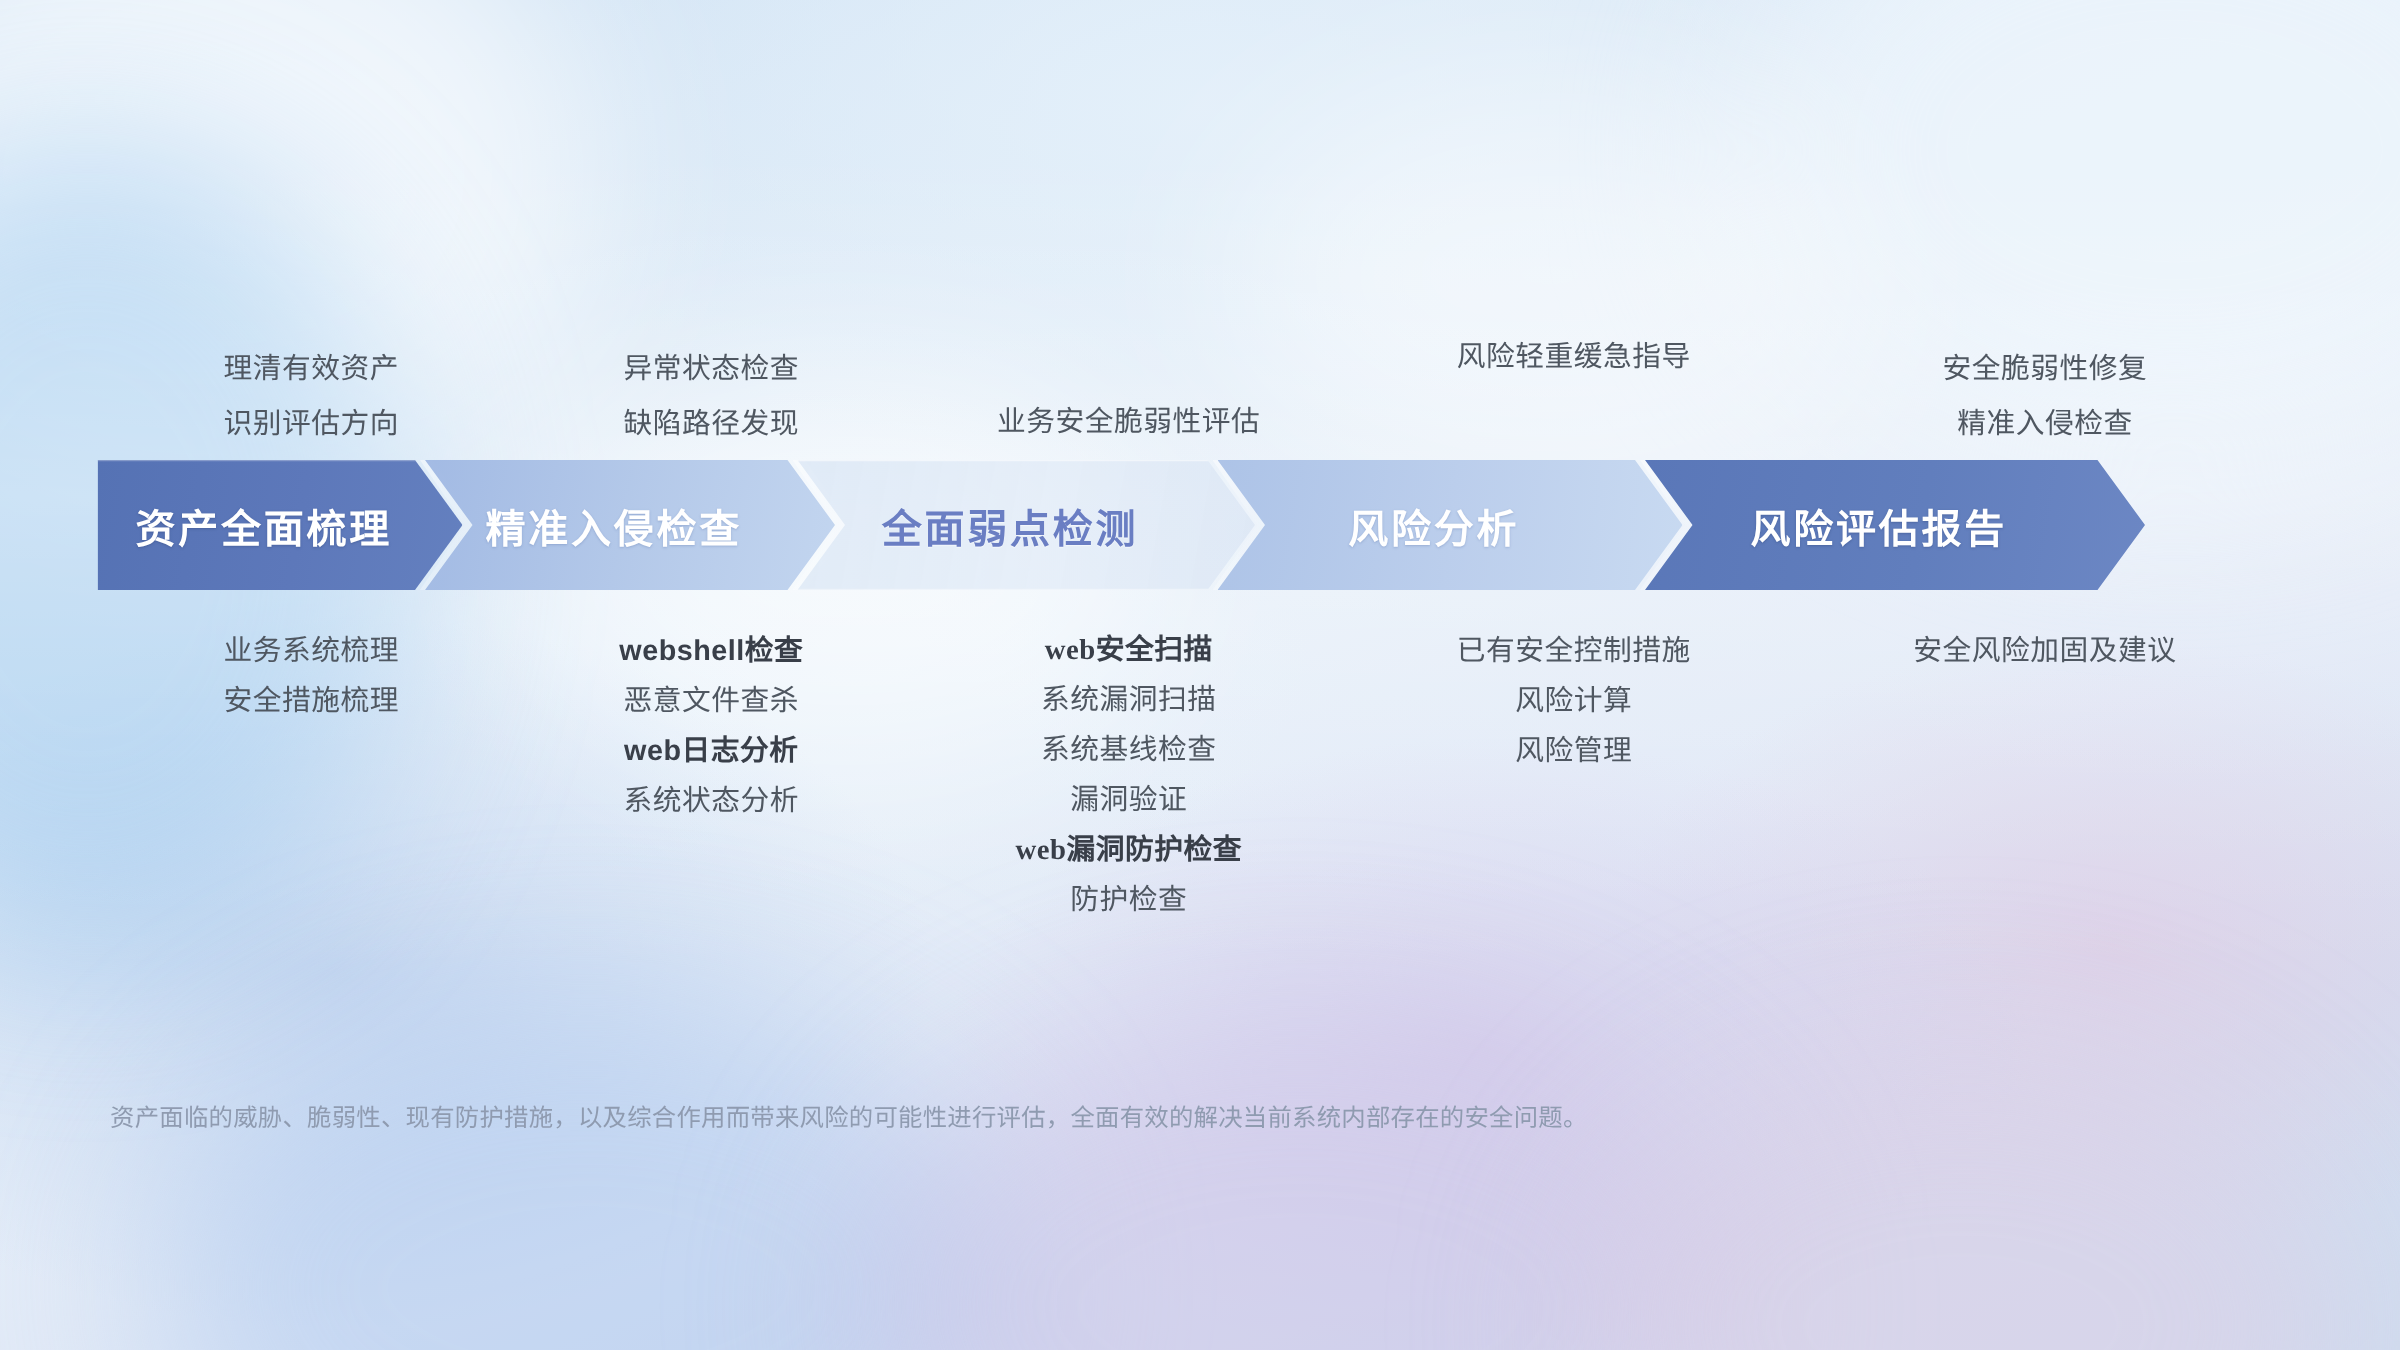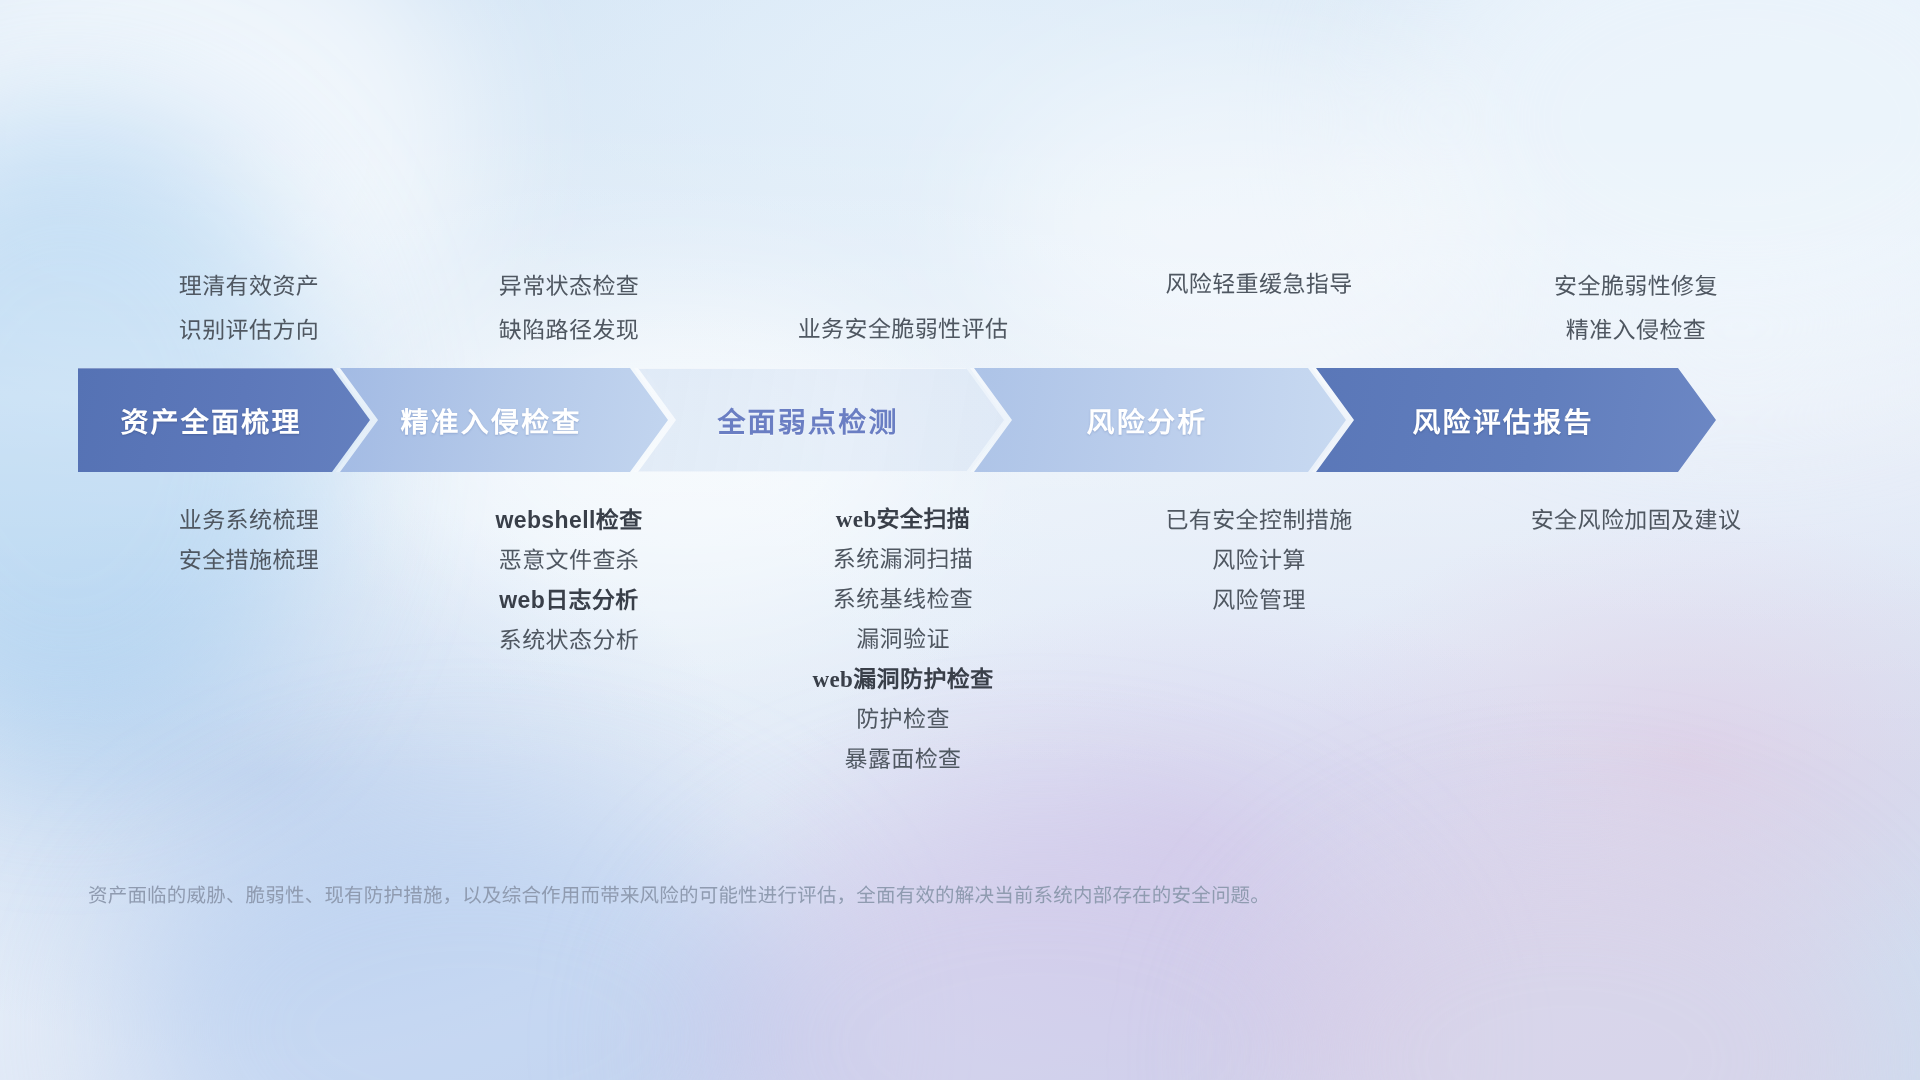--- a/index.html
+++ b/index.html
@@ -57,21 +57,21 @@
     width: 1920px;
     height: 1080px;
   }
 
   .top-row, .bottom-row {
     position: absolute;
     left: 88px;
     width: 1744px;
     display: flex;
   }
-  .top-row    { top: 210px; height: 150px; align-items: flex-end; }
+  .top-row    { top: 210px; height: 150px; }
   .bottom-row { top: 500px; }
 
   .col {
     box-sizing: border-box;
     text-align: center;
     color: #4d5560;
   }
 
   
   .w1 { width: 322px; }
@@ -112,21 +112,21 @@
     position: absolute;
     top: 0;
     height: 104px;
     display: flex;
     align-items: center;
     justify-content: center;
     clip-path: polygon(0 0, calc(100% - 38px) 0, 100% 50%, calc(100% - 38px) 100%, 0 100%);
     box-sizing: border-box;
   }
   .chev > span {
-    font-size: 28px;
+    font-size: 32px;
     font-weight: 700;
     letter-spacing: 2.2px;
     white-space: nowrap;
     padding-right: 26px;
   }
   .chev.notch {
     clip-path: polygon(0 0, calc(100% - 38px) 0, 100% 50%, calc(100% - 38px) 100%, 0 100%, 38px 50%);
   }
 
   
@@ -288,21 +288,20 @@
       </div>
 
       <div class="col w3">
         <div class="bottom-list">
           <div class="label strong">web安全扫描</div>
           <div class="label">系统漏洞扫描</div>
           <div class="label">系统基线检查</div>
           <div class="label">漏洞验证</div>
           <div class="label strong">web漏洞防护检查</div>
           <div class="label">防护检查</div>
-          <div class="label">暴露面检查</div>
         </div>
       </div>
 
       <div class="col w4">
         <div class="bottom-list">
           <div class="label">已有安全控制措施</div>
           <div class="label">风险计算</div>
           <div class="label">风险管理</div>
         </div>
       </div>

